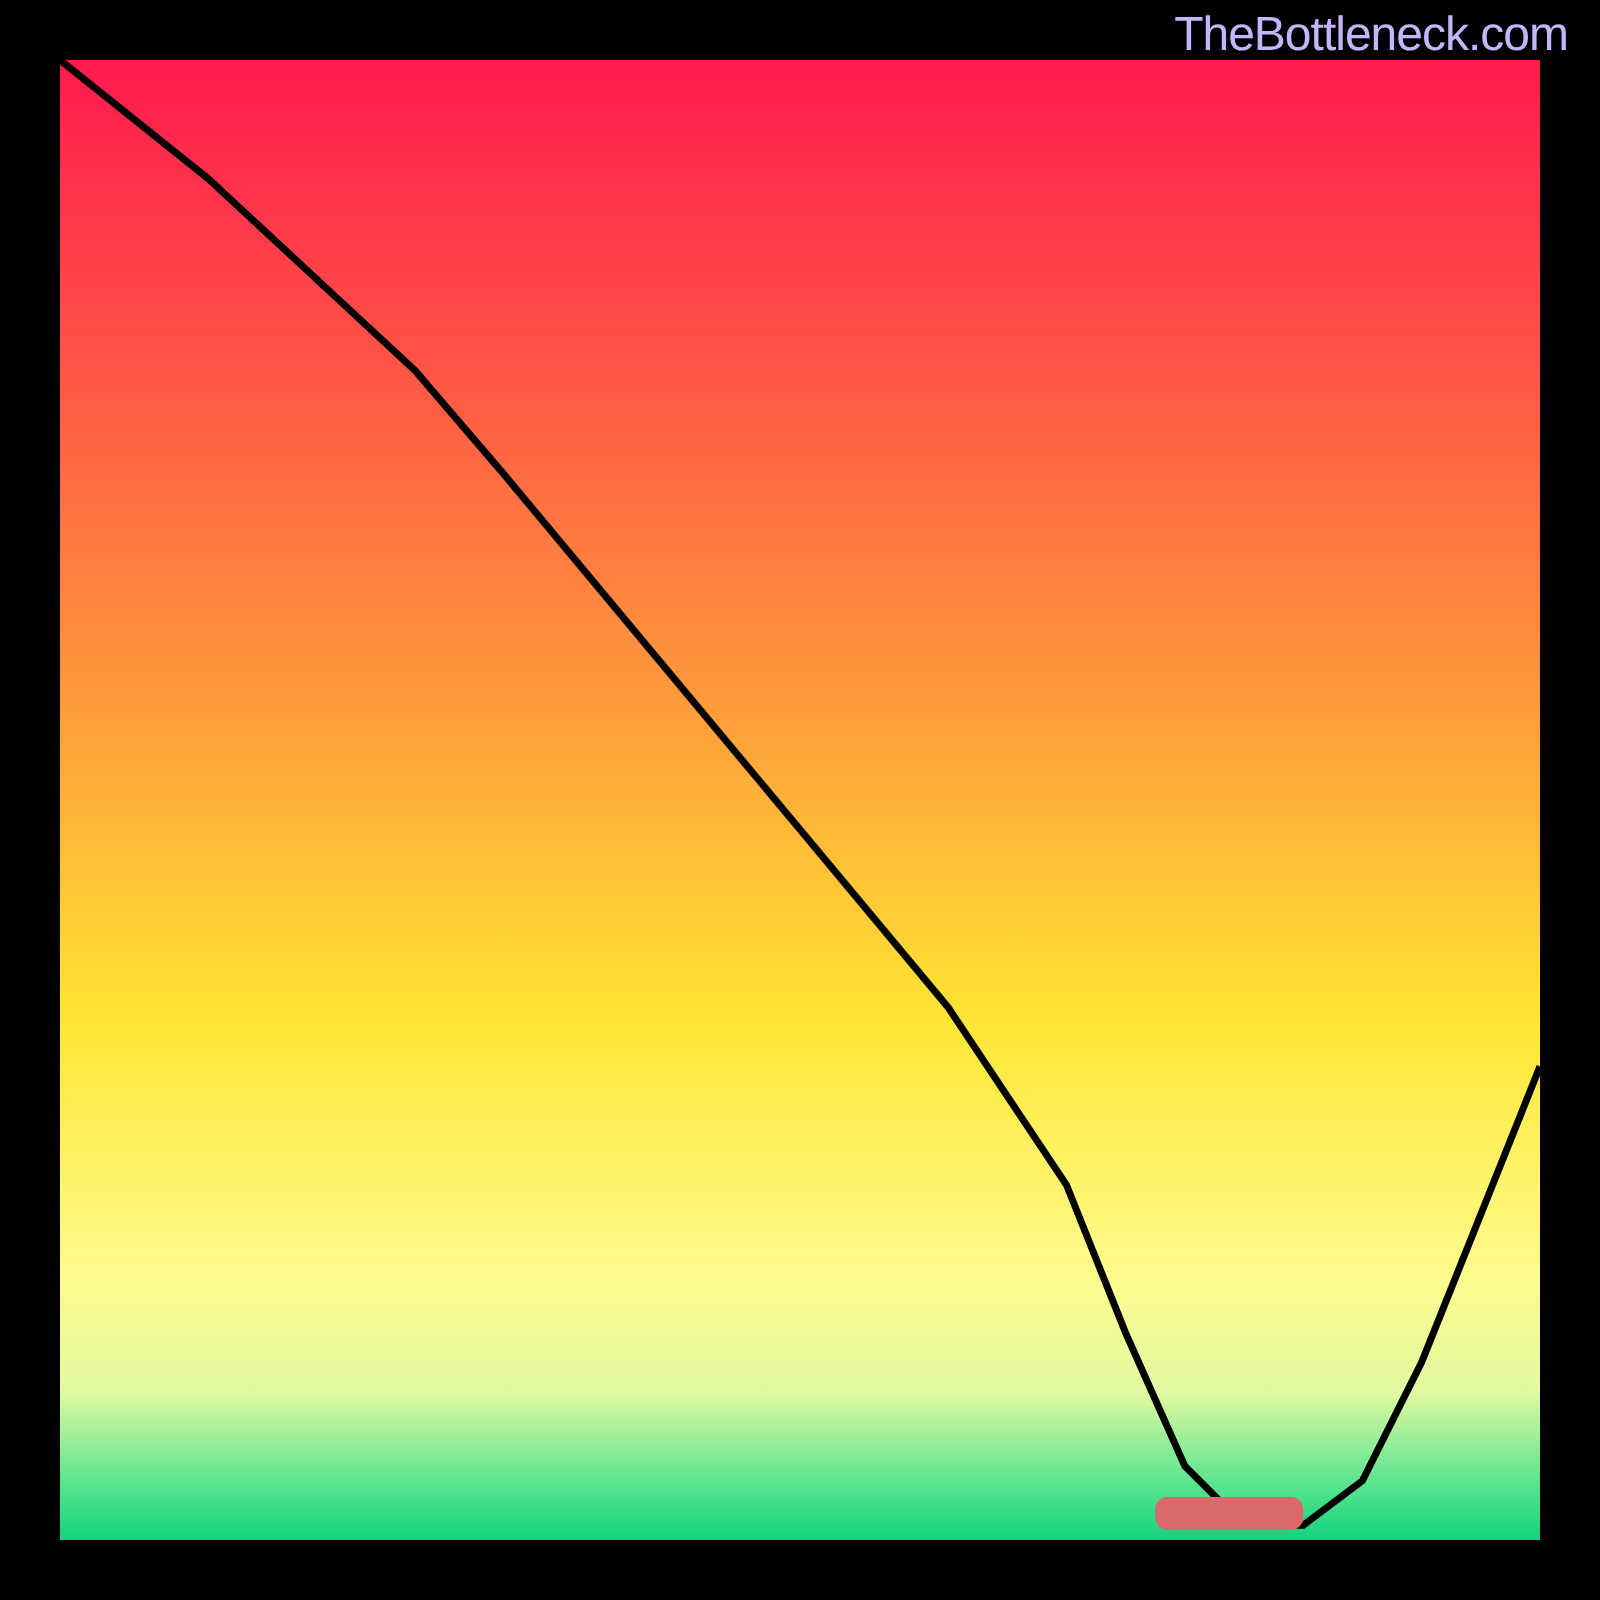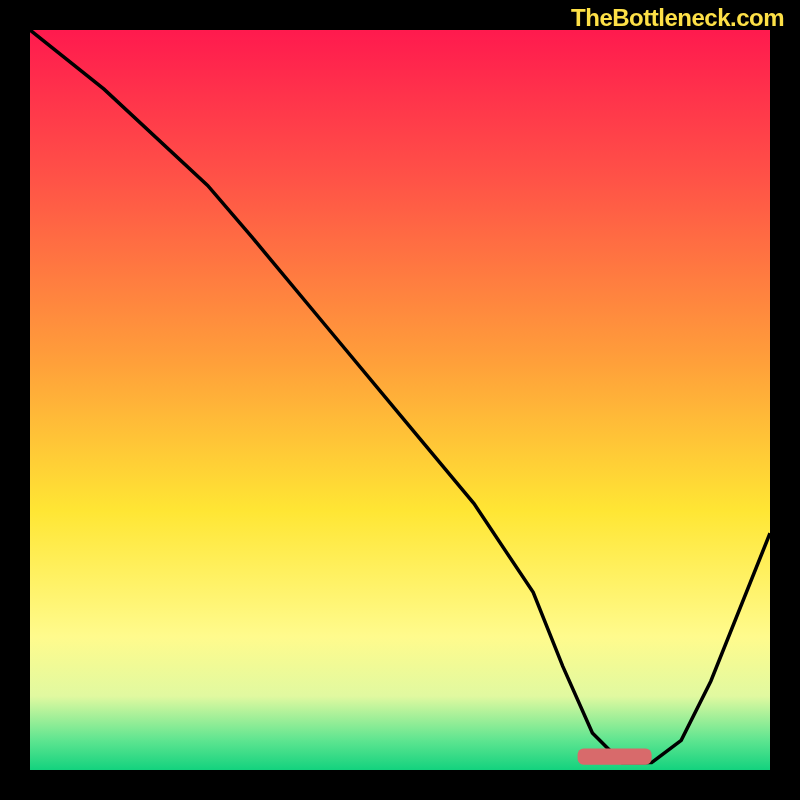--- a/index.html
+++ b/index.html
@@ -8,23 +8,23 @@
     width: 800px;
     height: 800px;
     background: #000;
     position: relative;
     font-family: Arial, Helvetica, sans-serif;
   }
   .watermark {
     position: absolute;
     top: 4px;
     right: 16px;
-    color: #fde047;
+    color: #c4b5fd;
     font-size: 24px;
-    font-weight: bold;
+    font-weight: normal;
     letter-spacing: -0.5px;
     z-index: 10;
     text-align: right;
   }
   .plot-area {
     position: absolute;
     left: 30px;
     top: 30px;
     width: 740px;
     height: 740px;

